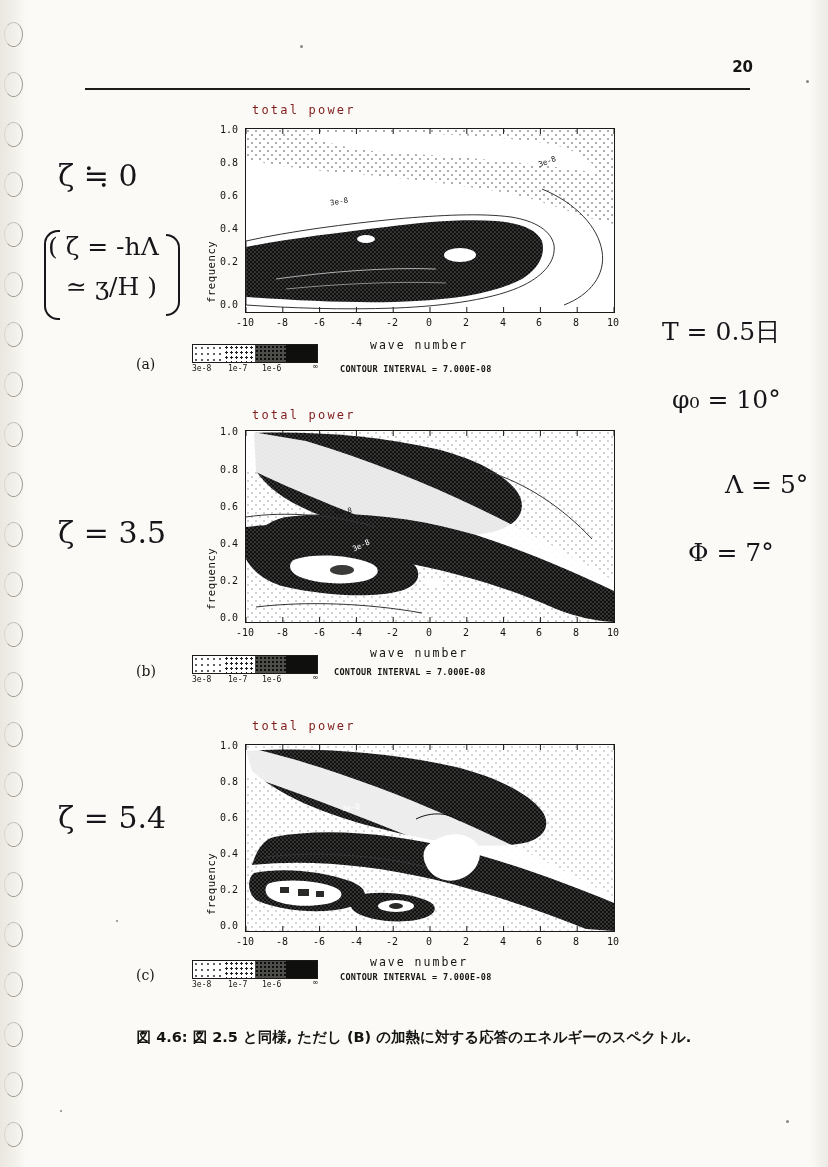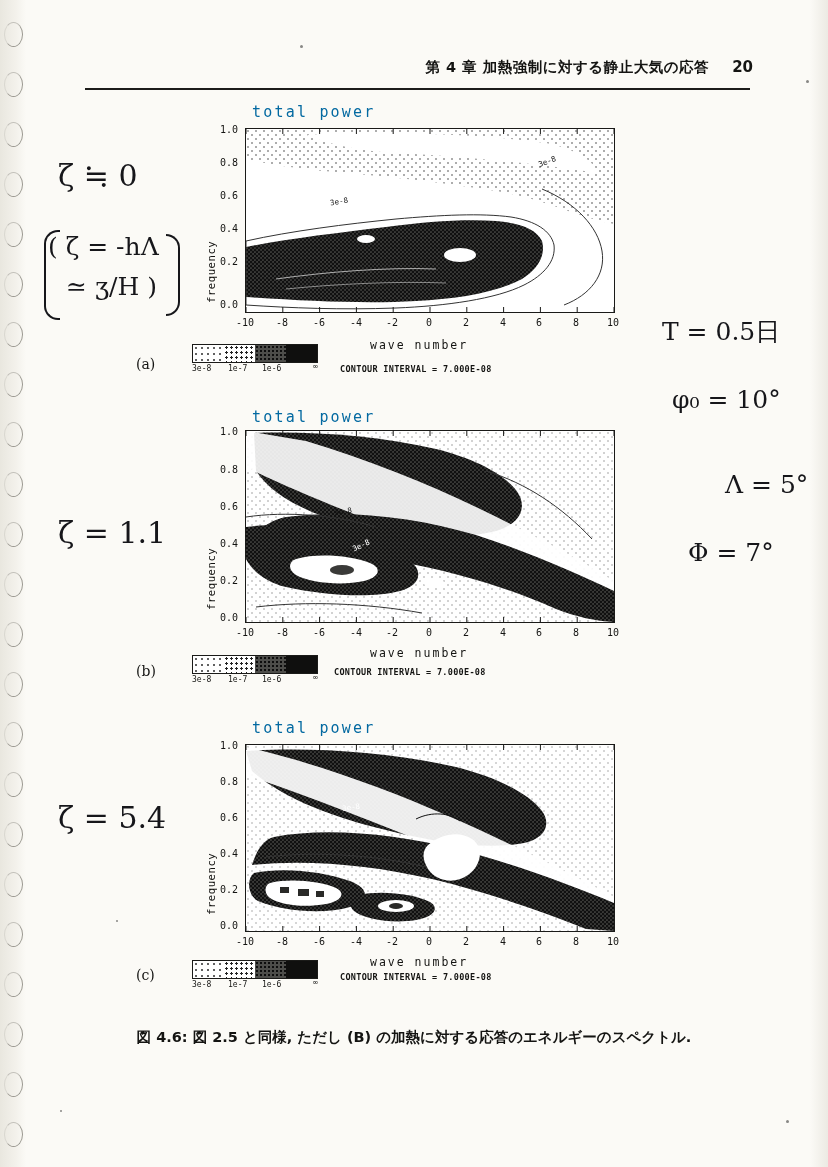--- a/index.html
+++ b/index.html
@@ -40,21 +40,21 @@
     letter-spacing:.5px;white-space:nowrap;
   }
   .header-page{
     position:absolute;right:0;top:0;font-size:15px;font-weight:bold;color:#141412;
   }
 
   
   .panel{position:absolute;}
   .panel-title{
     position:absolute;font-family:"DejaVu Sans Mono", monospace;
-    font-size:15px;letter-spacing:2.2px;color:#0369a1;white-space:nowrap;
+    font-size:12px;letter-spacing:2.2px;color:#7f1d1d;white-space:nowrap;
   }
   .plotbox{
     position:absolute;border:1.3px solid #1a1a18;background:#ffffff;
     overflow:hidden;
   }
   .axis-lab-y{
     position:absolute;font-family:"DejaVu Sans Mono", monospace;font-size:10.5px;
     color:#141412;transform:rotate(-90deg);transform-origin:left top;white-space:nowrap;
     letter-spacing:.6px;
   }
@@ -132,21 +132,20 @@
 <div class="punch" style="top:1072px"></div>
 <div class="punch" style="top:1122px"></div>
 
 <div class="speck" style="left:300px;top:45px;width:3px;height:3px"></div>
 <div class="speck" style="left:806px;top:80px;width:3px;height:3px"></div>
 <div class="speck" style="left:60px;top:1110px;width:2px;height:2px"></div>
 <div class="speck" style="left:786px;top:1120px;width:3px;height:3px"></div>
 <div class="speck" style="left:116px;top:920px;width:2px;height:2px"></div>
 
 <div class="header" style="height:22px">
-  <span class="header-title" style="right:44px">第 4 章   加熱強制に対する静止大気の応答</span>
   <span class="header-page">20</span>
 </div>
 <div class="header-line"></div>
 
 <div class="panel" style="left:0;top:0;width:828px;height:380px">
   <div class="panel-title" style="left:252px;top:103px">total power</div>
 
   <div class="axis-lab-y" style="left:205px;top:303px">frequency</div>
   <div class="tick-y" style="left:212px;top:124px">1.0</div>
   <div class="tick-y" style="left:212px;top:157px">0.8</div>
@@ -456,21 +455,21 @@
   <span class="legend-tick" style="left:313px;top:978px">∞</span>
   <span class="legend-ci" style="left:340px;top:972px">CONTOUR INTERVAL = 7.000E-08</span>
 </div>
 
 <div class="hand hand-big" style="left:58px;top:158px">ζ ≒ 0</div>
 <div class="hand hand-mid" style="left:48px;top:232px">( ζ = -hΛ</div>
 <div class="hand hand-mid" style="left:66px;top:272px">≃ ʒ/H )</div>
 <div style="position:absolute;left:44px;top:230px;width:14px;height:86px;border-left:2px solid #16161a;border-top:2px solid #16161a;border-bottom:2px solid #16161a;border-radius:14px 0 0 14px"></div>
 <div style="position:absolute;left:166px;top:234px;width:12px;height:78px;border-right:2px solid #16161a;border-top:2px solid #16161a;border-bottom:2px solid #16161a;border-radius:0 14px 14px 0"></div>
 
-<div class="hand hand-big" style="left:58px;top:515px">ζ = 1.1</div>
+<div class="hand hand-big" style="left:58px;top:515px">ζ = 3.5</div>
 <div class="hand hand-big" style="left:58px;top:800px">ζ = 5.4</div>
 
 <div class="hand hand-mid" style="left:662px;top:315px">T = 0.5日</div>
 <div class="hand hand-mid" style="left:672px;top:385px">φ₀ = 10°</div>
 <div class="hand hand-mid" style="left:725px;top:470px">Λ = 5°</div>
 <div class="hand hand-mid" style="left:688px;top:538px">Φ = 7°</div>
 
 <div class="caption">図 4.6: 図 2.5 と同様, ただし (B) の加熱に対する応答のエネルギーのスペクトル.</div>
 
 </body></html>

